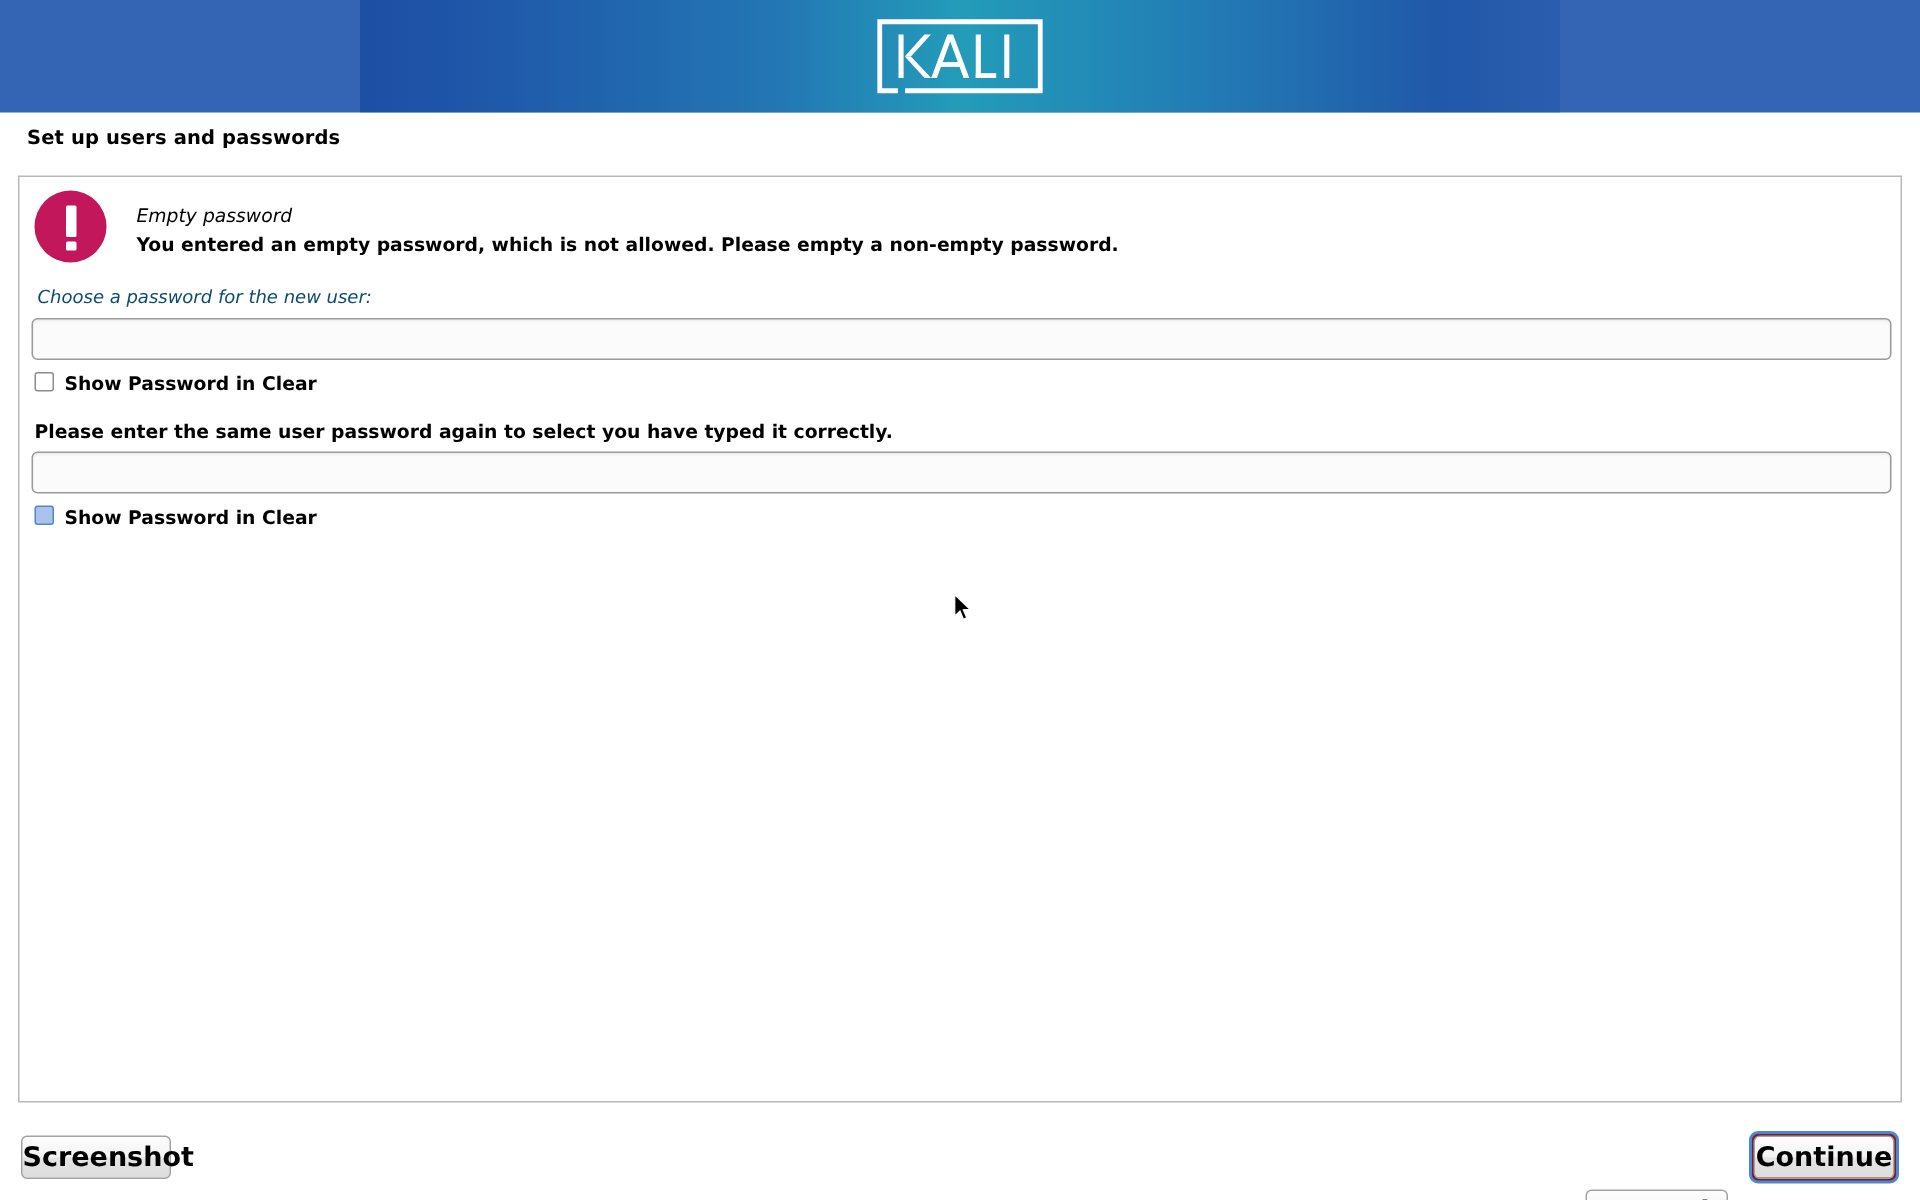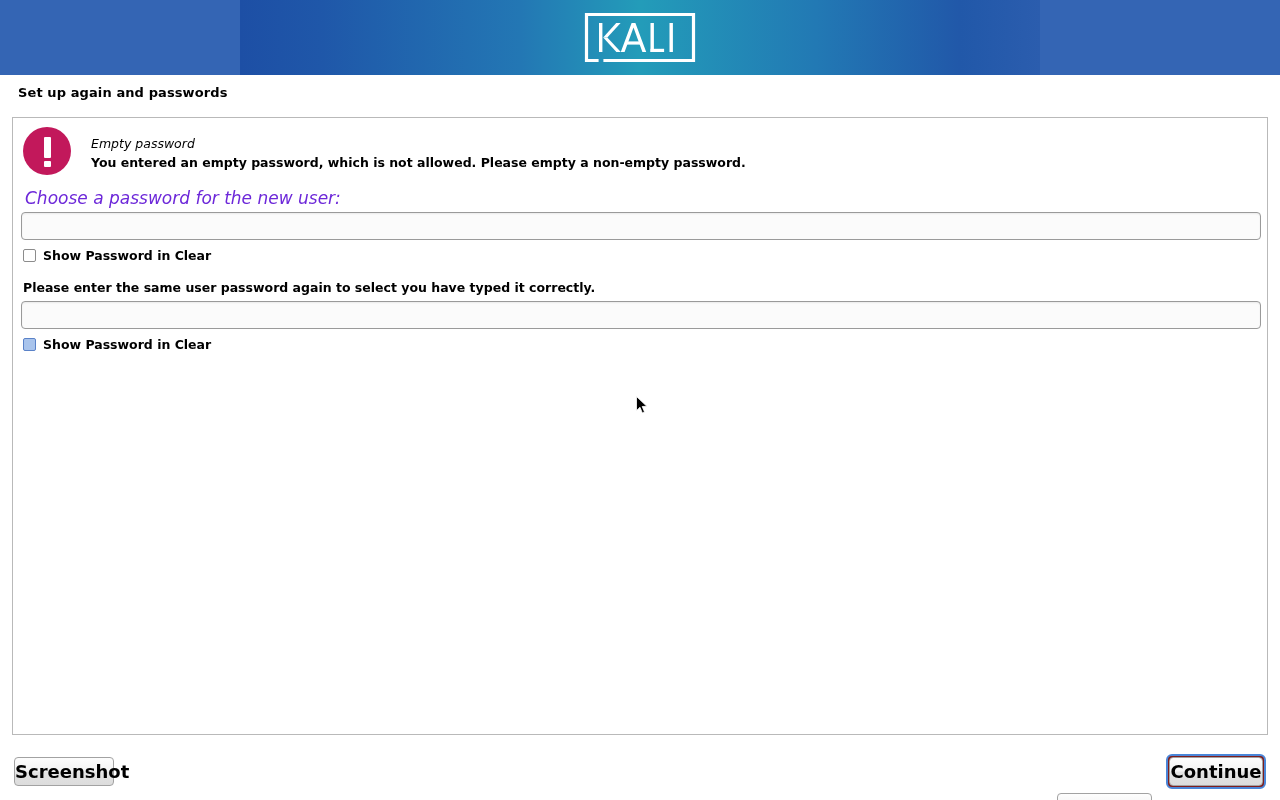--- a/index.html
+++ b/index.html
@@ -105,44 +105,43 @@
   }
   .hint-strong {
     font-size: 12.5px;
     font-weight: bold;
     color: #000000;
     margin: 0 0 0 10px;
     padding: 0;
     line-height: 15px;
   }
   .field-label {
-    font-size: 17px;
+    font-size: 12px;
     font-style: italic;
-    color: #6d28d9;
+    color: #0c4a6e;
     margin: 5px 0 0 12px;
     line-height: 15px;
   }
   .text-input {
     display: block;
     width: 1240px;
     height: 28px;
     margin: 6px 0 0 8px;
     padding: 0 7px;
     font-family: "DejaVu Sans", "Liberation Sans", sans-serif;
     font-size: 12.5px;
     color: #000000;
     background: #fbfbfb;
     border: 1px solid #9a9a9a;
     border-radius: 4px;
     box-shadow: inset 0 1px 2px rgba(0,0,0,0.07);
     outline: none;
   }
   .check-row {
     display: flex;
-    align-items: center;
     margin: 8px 0 0 10px;
   }
   .cbox {
     width: 13px; height: 13px;
     border: 1px solid #8c8c8c;
     background: #ffffff;
     border-radius: 2px;
     flex: 0 0 auto;
   }
   .cbox.focused {
@@ -228,21 +227,21 @@
 
         <rect x="67.5" y="12" width="3.4" height="29"></rect>
         <rect x="67.5" y="37.8" width="13.6" height="3.2"></rect>
 
         <rect x="86.5" y="12" width="3.4" height="29"></rect>
       </g>
     </svg>
   </div>
 </div>
 
-<div class="page-title">Set up again and passwords</div>
+<div class="page-title">Set up users and passwords</div>
 
 <div class="panel">
 
   <div class="error-row">
     <div class="error-icon">
       <div class="bang-bar"></div>
       <div class="bang-dot"></div>
     </div>
     <div class="error-title">Empty password</div>
     <div class="error-desc">You entered an empty password, which is not allowed. Please empty a non-empty password.</div>

